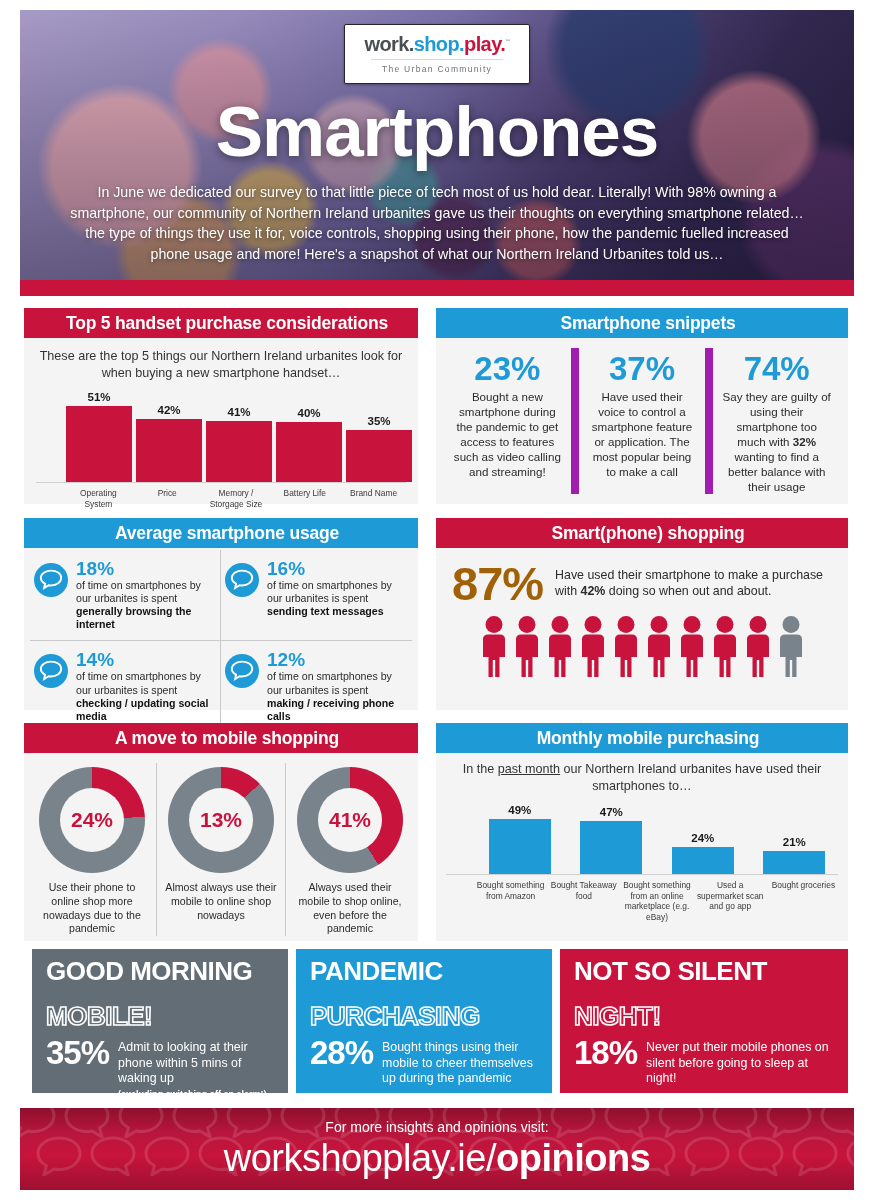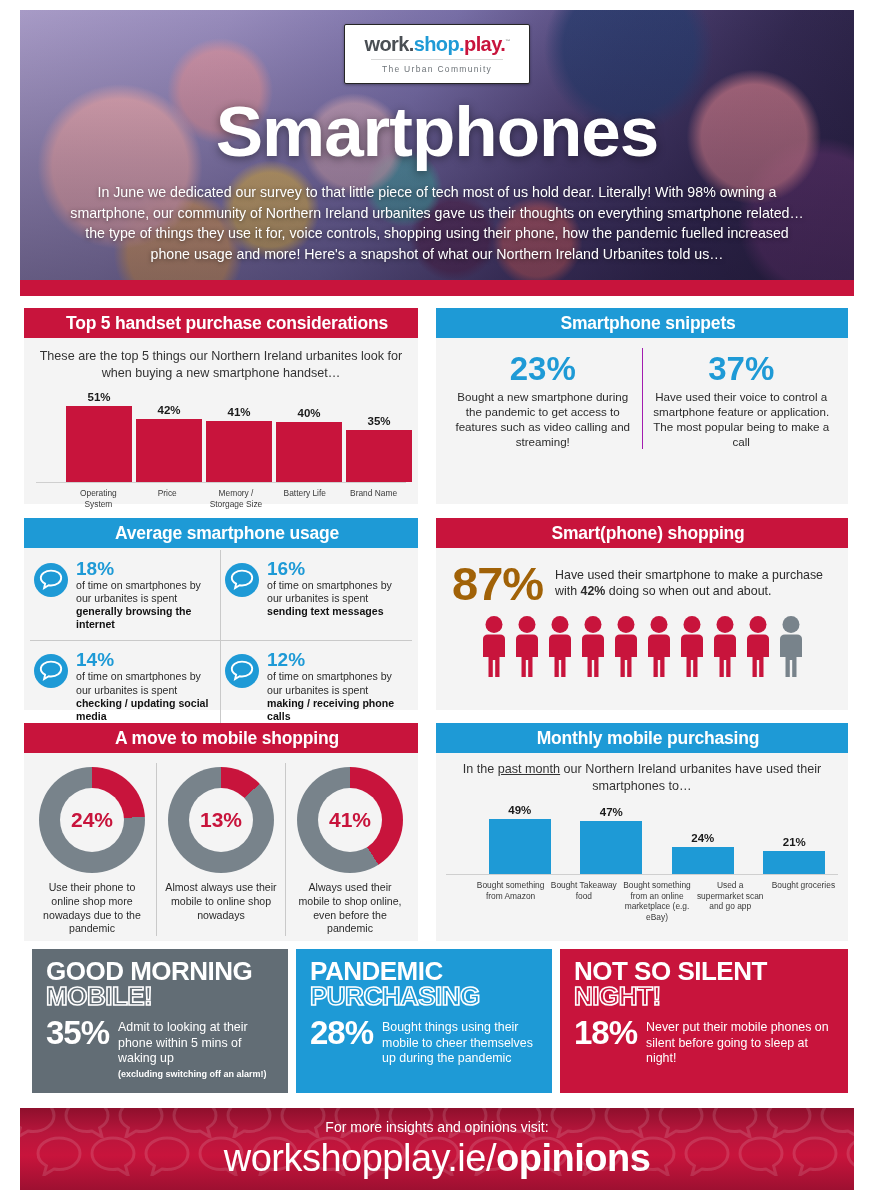--- a/index.html
+++ b/index.html
@@ -67,21 +67,21 @@
   .barcol { flex:1; display:flex; flex-direction:column; align-items:center; }
   .barval { font-size:11.5px; font-weight:700; color:#1a1a1a; margin-bottom:3px; }
   .bar { width:66px; background:#c8143c; }
   .bars.blue .bar { background:#1e9ad6; width:62px; }
   .axis { height:1px; background:#cfcfcf; margin-top:0; }
   .blabel { font-size:8.4px; color:#3a3a3a; text-align:center; margin-top:5px; line-height:1.26; }
 
   
   .snips { display:flex; margin-top:2px; }
   .snip { flex:1; text-align:center; padding:4px 8px 0; }
-  .snip + .snip { border-left:1px solid #a21caf; }
+  .snip + .snip { border-left:8px solid #a21caf; }
   .snip .big { font-size:33px; font-weight:700; color:#1e9ad6; line-height:1.05; }
   .snip p { font-size:11.6px; color:#2b2b2b; line-height:1.3; margin-top:2px; }
   .snip b { font-weight:700; }
 
   
   .quad { display:grid; grid-template-columns:1fr 1fr; }
   .qcell { display:flex; gap:8px; padding:9px 8px 9px 4px; }
   .qcell.tl,.qcell.tr { border-bottom:1.5px solid #c9c9c9; }
   .qcell.tl,.qcell.bl { border-right:1.5px solid #c9c9c9; }
   .bubble { flex:0 0 34px; width:34px; height:34px; border-radius:50%; background:#1e9ad6; position:relative; margin-top:4px; }
@@ -106,21 +106,21 @@
            display:flex; align-items:center; justify-content:center; }
   .dhole span { font-size:21px; font-weight:700; color:#c8143c; }
   .dcap { text-align:center; font-size:10.6px; color:#2b2b2b; line-height:1.3; margin-top:8px; }
 
   
   .card { position:absolute; padding:10px 12px 8px 14px; }
   .card.grey { background:#626d75; } .card.blue { background:#1e9ad6; } .card.red { background:#c8143c; }
   .card h3 { color:#fff; font-size:26px; font-weight:700; line-height:.96; letter-spacing:-.5px; }
   .card h3 .outline {
     color: transparent; -webkit-text-stroke: 1.6px #fff;
-    paint-order: stroke fill; display:inline-block;
+    paint-order: stroke fill; display:inline-block;margin-top:20px;
   }
   .card-row { display:flex; align-items:flex-start; gap:9px; margin-top:8px; }
   .card-pct { color:#fff; font-size:33px; font-weight:700; line-height:.95; letter-spacing:-1px; white-space:nowrap; }
   .card-txt { color:#fff; font-size:12.4px; line-height:1.26; padding-top:3px; }
   .card-sub { font-size:9px; font-weight:700; display:block; margin-top:2px; }
 
   
   .footer {
     position:absolute; left:20px; top:1108px; width:834px; height:82px; overflow:hidden;
     background: linear-gradient(180deg,#8e0f2c 0%, #b8163c 30%, #c8143c 58%, #9d1031 100%);
@@ -206,20 +206,24 @@
     <div class="pbody" style="padding:8px 8px 0;">
       <div class="snips" id="snips">
           <div class="snip">
             <div class="big">23%</div>
             <p>Bought a new smartphone during the pandemic to get access to features such as video calling and streaming!</p>
           </div>
           <div class="snip">
             <div class="big">37%</div>
             <p>Have used their voice to control a smartphone feature or application. The most popular being to make a call</p>
           </div>
+          <div class="snip">
+            <div class="big">74%</div>
+            <p>Say they are guilty of using their smartphone too much with <b>32%</b> wanting to find a better balance with their usage</p>
+          </div>
         </div>
     </div>
   </div>
 
   <div class="panel" style="left:24px; top:518px; width:394px; height:192px;">
     <div class="phead blue">
       <h2>Average smartphone usage</h2>
     </div>
     <div class="pbody" style="padding:2px 6px;">
       <div class="quad" id="usage-quad">

